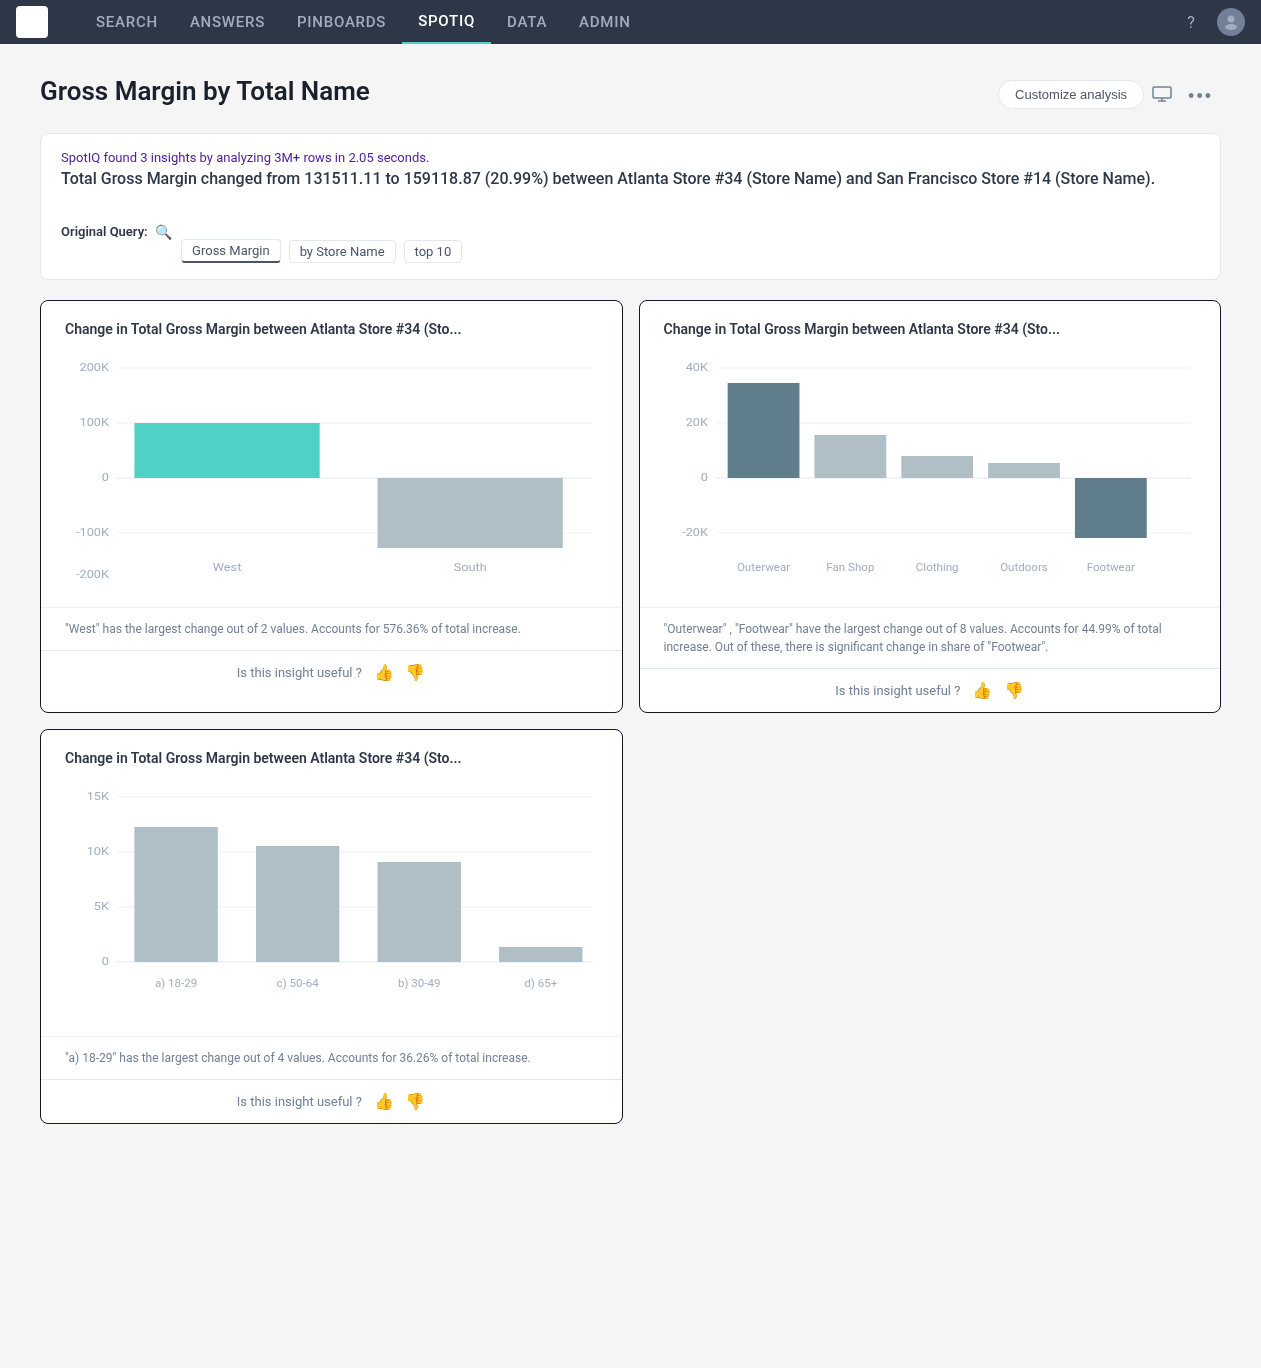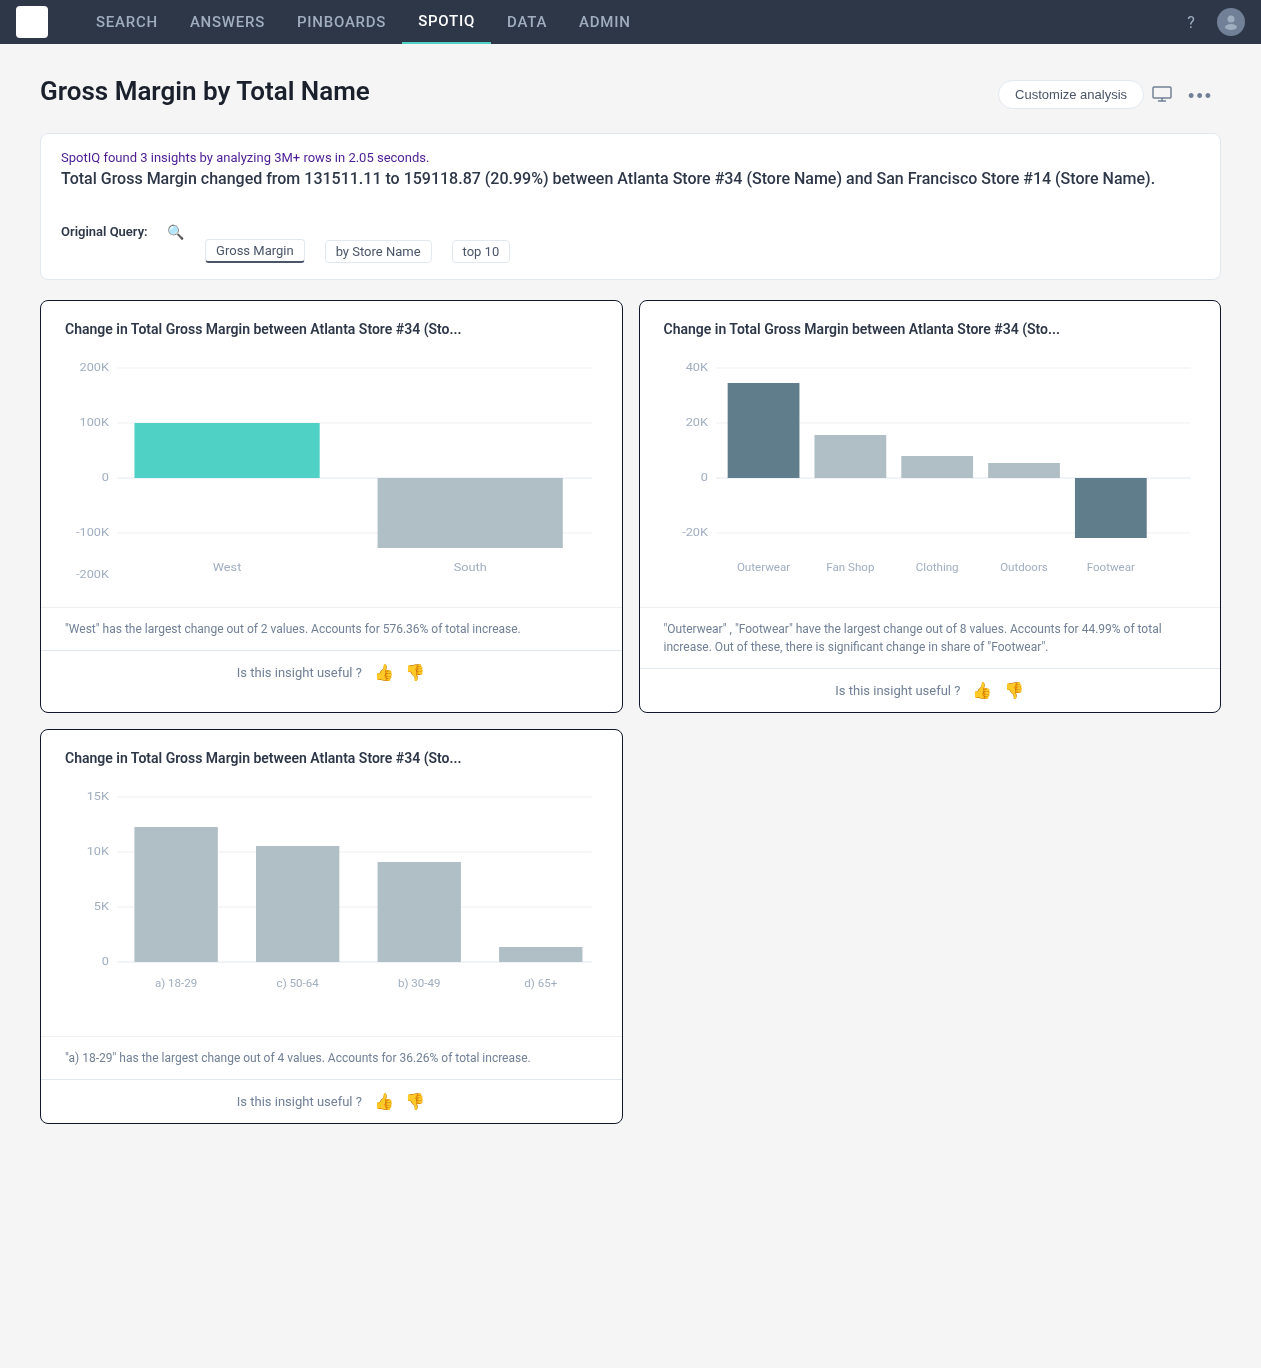--- a/index.html
+++ b/index.html
@@ -88,21 +88,21 @@
     
     .insight-banner {
       background: white;
       border: 1px solid #e2e8f0;
       border-radius: 8px;
       padding: 16px 20px;
       margin-bottom: 20px;
     }
     .insight-banner-summary { font-size: 13px; color: #4c1d95; margin-bottom: 4px; }
     .insight-banner-detail { font-size: 16px; color: #2d3748; font-weight: 500; margin-bottom: 12px; }
-    .original-query { display: flex; align-items: center; gap: 20px; }
+    .original-query { display: flex; align-items: center; gap: 8px; }
     .original-query-label { font-size: 13px; font-weight: 600; color: #2d3748; }
     .query-search-icon { color: #718096; font-size: 14px; }
     .query-tag {
       background: white;
       border: 1px solid #e2e8f0;
       border-radius: 4px;
       padding: 3px 10px;
       font-size: 13px;
       color: #4a5568;
       margin-top: 39px;

